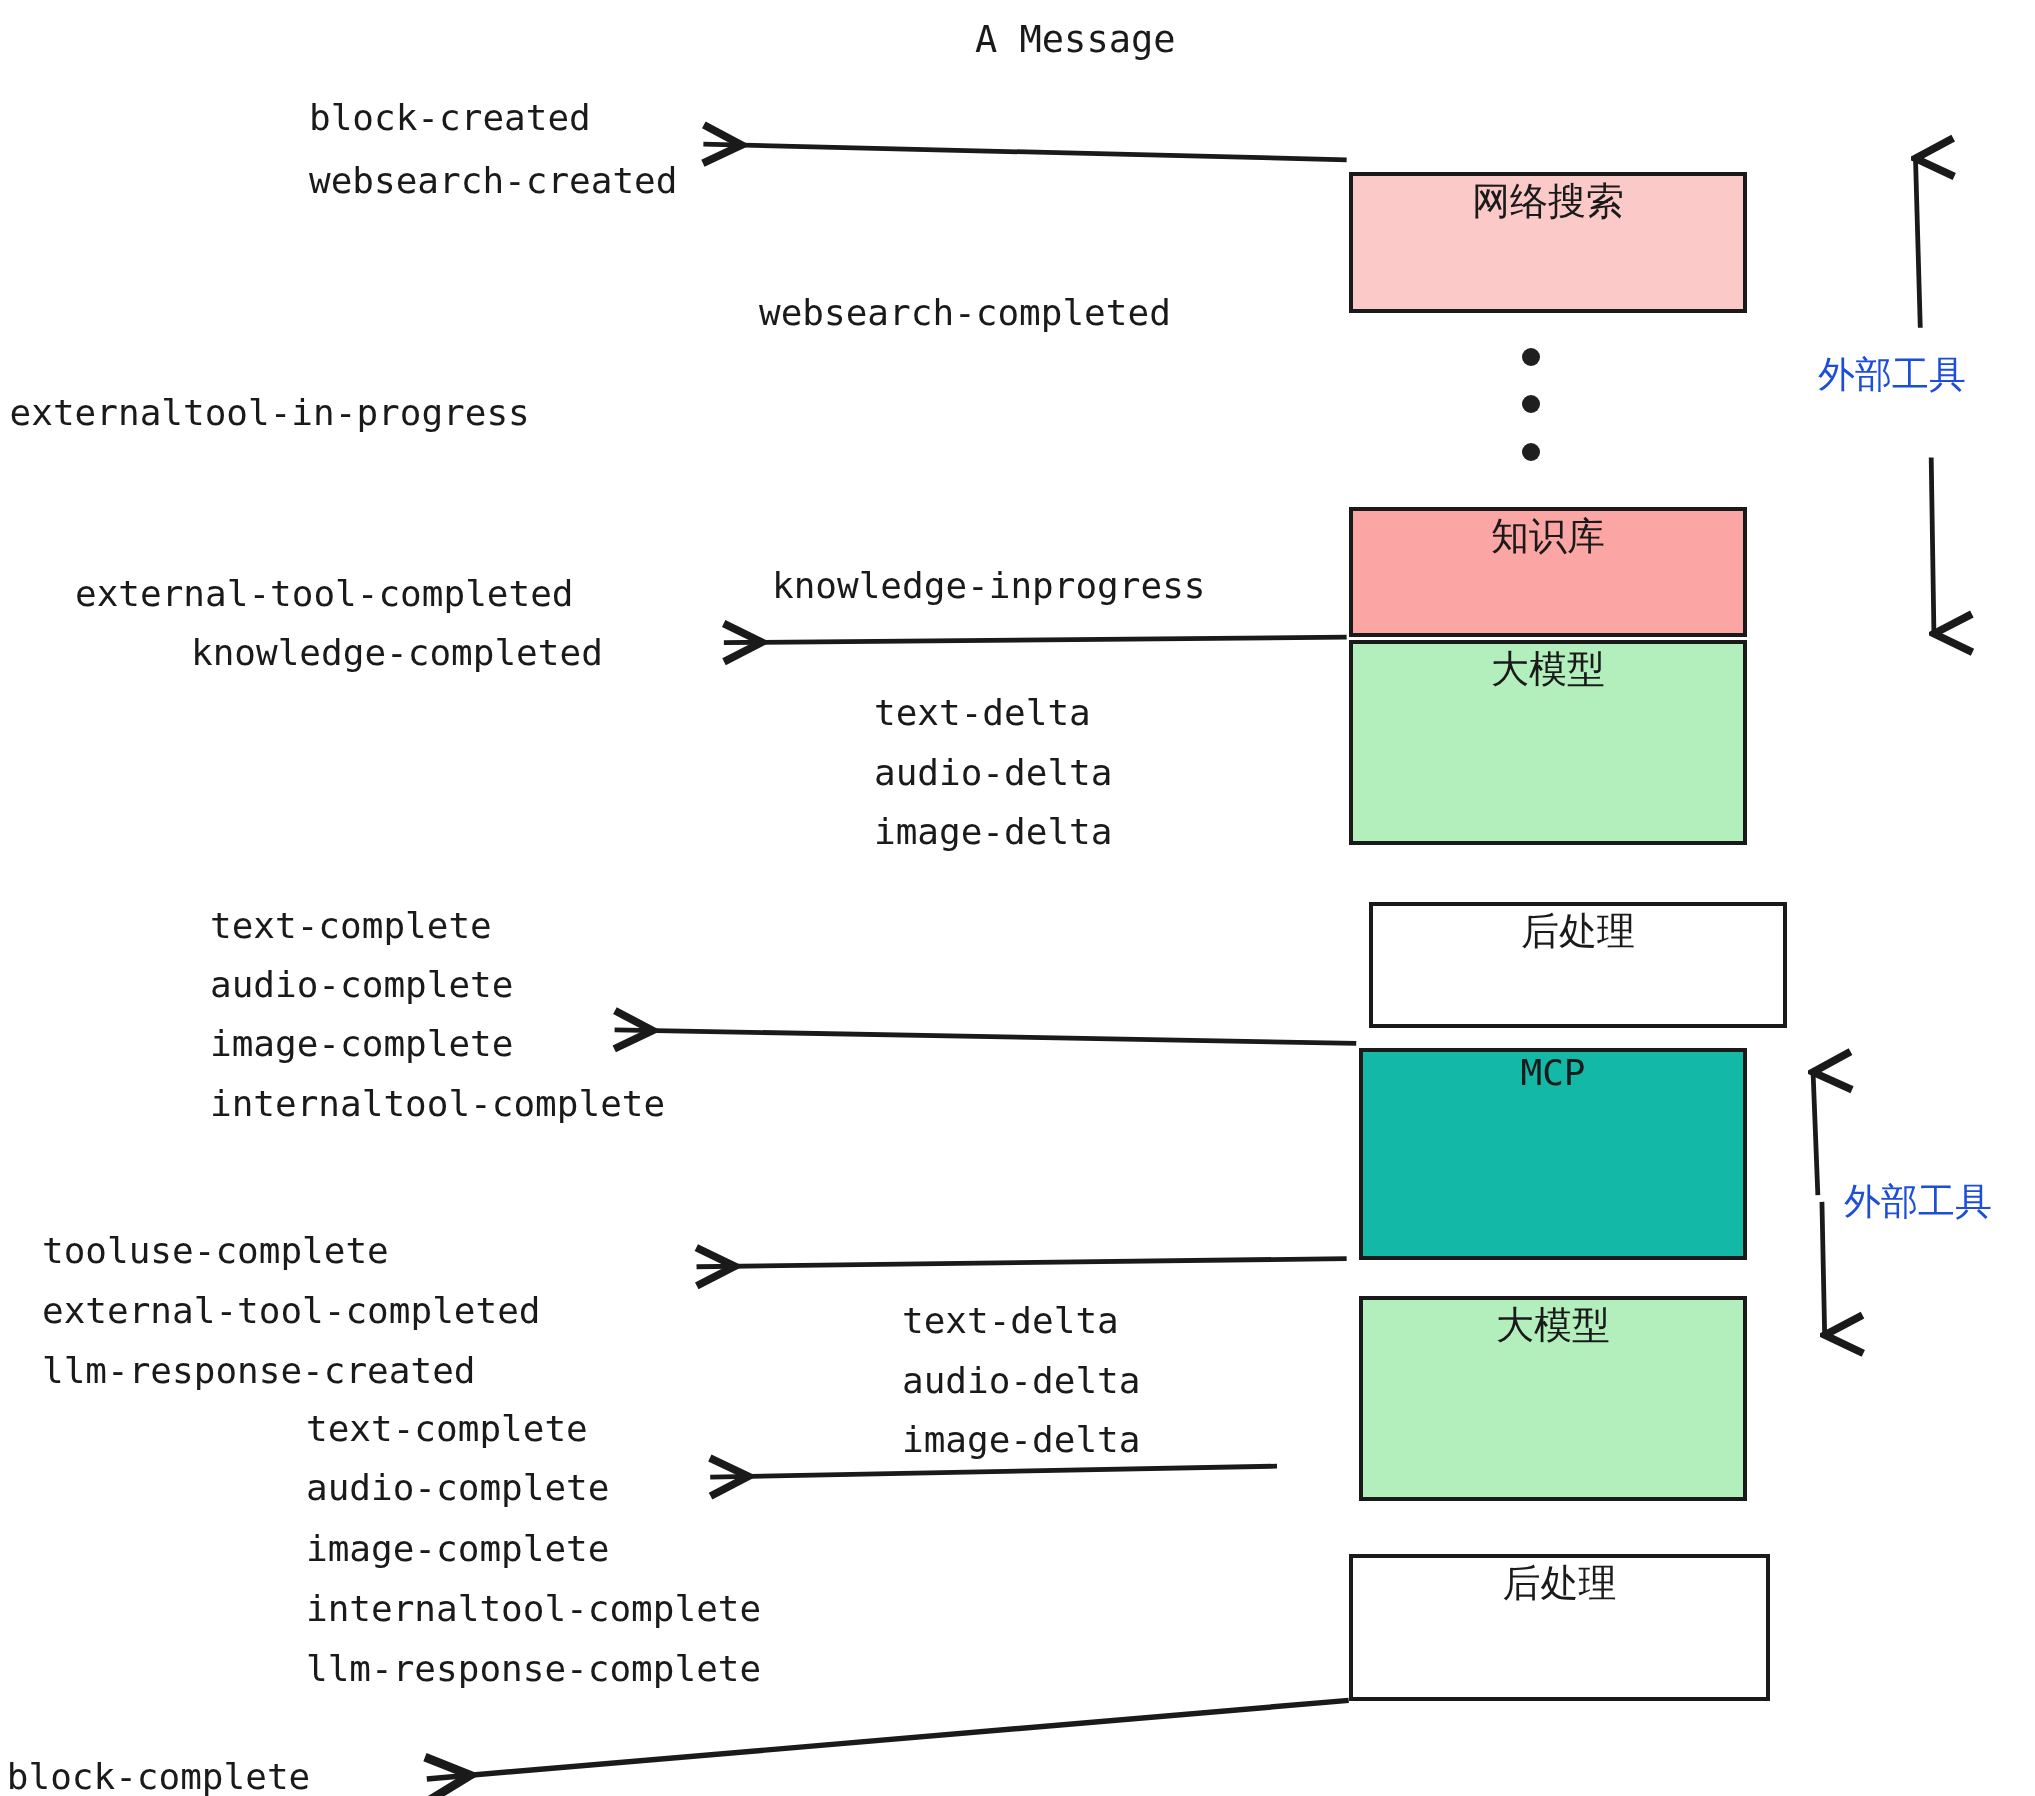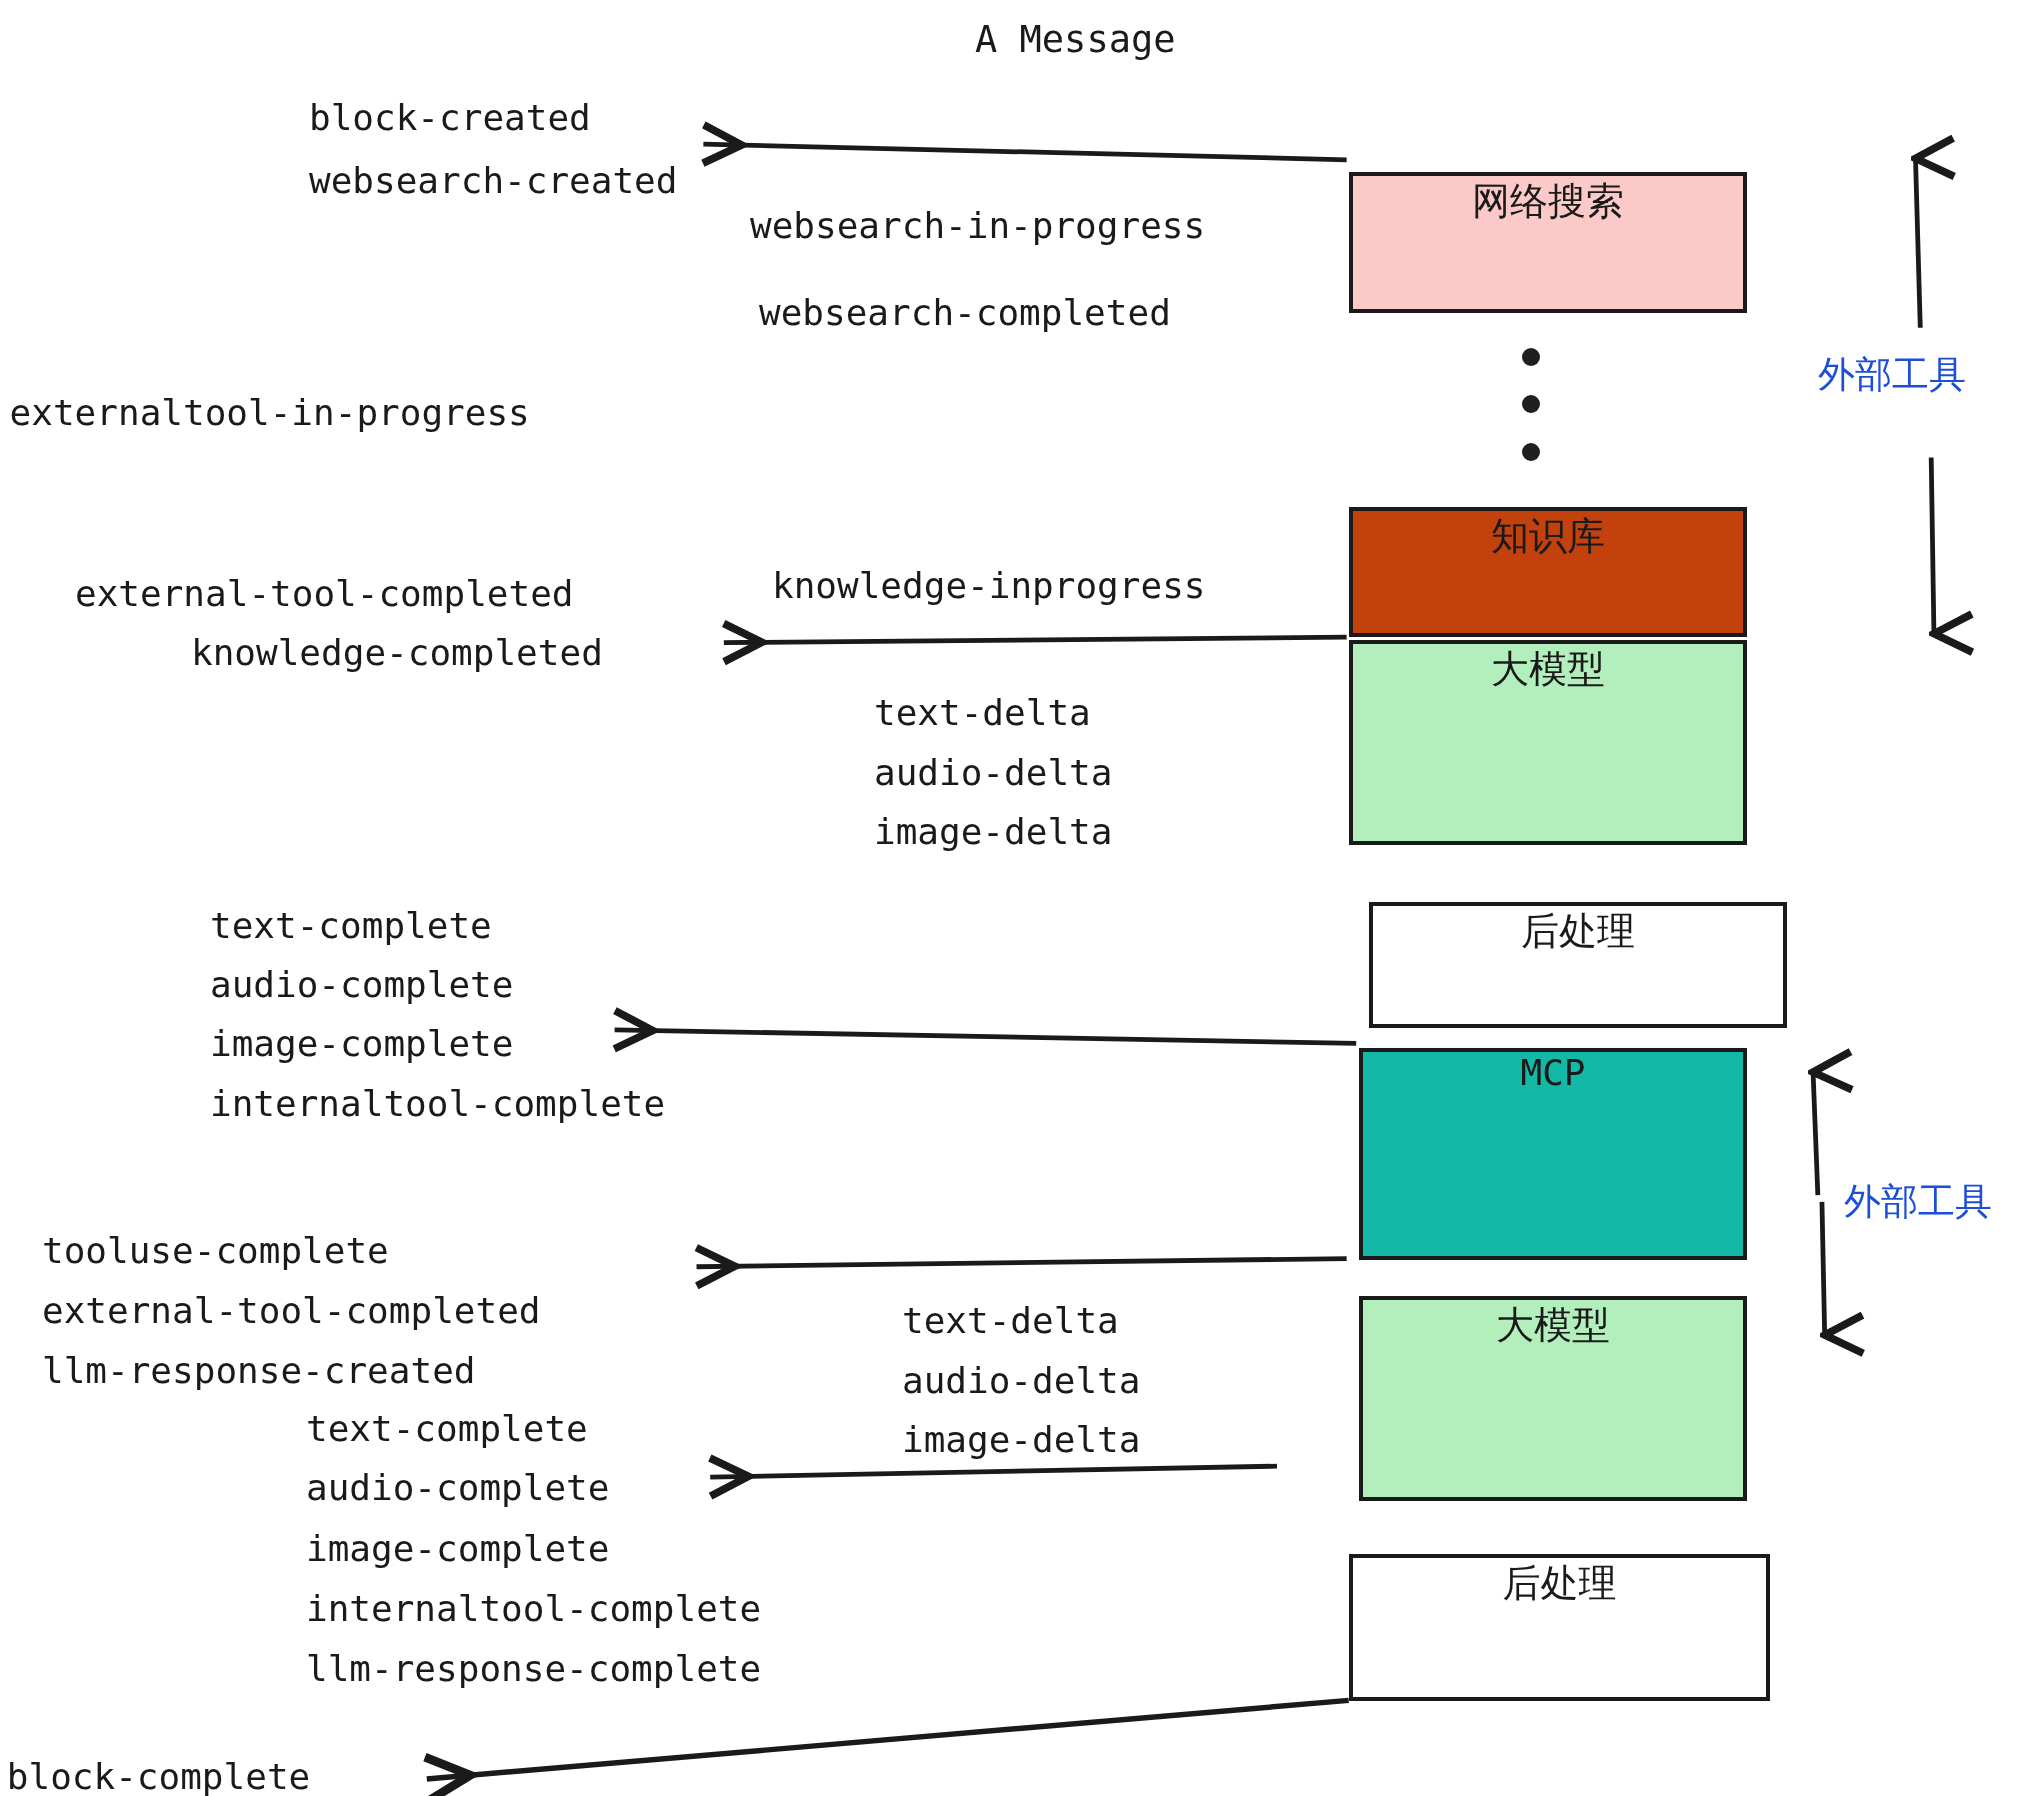--- a/index.html
+++ b/index.html
@@ -85,21 +85,21 @@
     <line x1="2662" y1="1750" x2="2655" y2="1570" stroke="#1a1a1a" stroke-width="7" marker-end="url(#ahu)"></line>
     <line x1="2668" y1="1760" x2="2672" y2="1955" stroke="#1a1a1a" stroke-width="7" marker-end="url(#ahd)"></line>
   </svg>
 
   <div class="title" style="left:975px;top:18px;">A Message</div>
 
   <div class="nodebox" style="left:1349px;top:172px;width:398px;height:141px;background:#FCC9C9;">
     <span>网络搜索</span>
   </div>
 
-  <div class="nodebox" style="left:1349px;top:507px;width:398px;height:130px;background:#c2410c;">
+  <div class="nodebox" style="left:1349px;top:507px;width:398px;height:130px;background:#fca5a5;">
     <span>知识库</span>
   </div>
 
   <div class="nodebox" style="left:1349px;top:640px;width:398px;height:205px;background:#B3EFBC;">
     <span>大模型</span>
   </div>
 
   <div class="nodebox" style="left:1369px;top:902px;width:418px;height:126px;background:#FFFFFF;">
     <span>后处理</span>
   </div>
@@ -118,21 +118,20 @@
 
   <div class="dot" style="left:1522px;top:348px;"></div>
   <div class="dot" style="left:1522px;top:395px;"></div>
   <div class="dot" style="left:1522px;top:443px;"></div>
 
   <div class="grouplabel" style="left:1818px;top:350px;">外部工具</div>
   <div class="grouplabel" style="left:1844px;top:1177px;">外部工具</div>
 
   <div class="evt" style="left:309px;top:100px;">block-created</div>
   <div class="evt" style="left:309px;top:163px;">websearch-created</div>
-  <div class="evt" style="left:750px;top:208px;">websearch-in-progress</div>
   <div class="evt" style="left:759px;top:295px;">websearch-completed</div>
   <div class="evt" style="left:9.6px;top:395px;">externaltool-in-progress</div>
 
   <div class="evt" style="left:772px;top:546px;margin-top:22px;">knowledge-inprogress</div>
   <div class="evt" style="left:75px;top:576px;">external-tool-completed</div>
   <div class="evt" style="left:191px;top:635px;">knowledge-completed</div>
 
   <div class="evt" style="left:874px;top:695px;">text-delta</div>
   <div class="evt" style="left:874px;top:755px;">audio-delta</div>
   <div class="evt" style="left:874px;top:814px;">image-delta</div>

